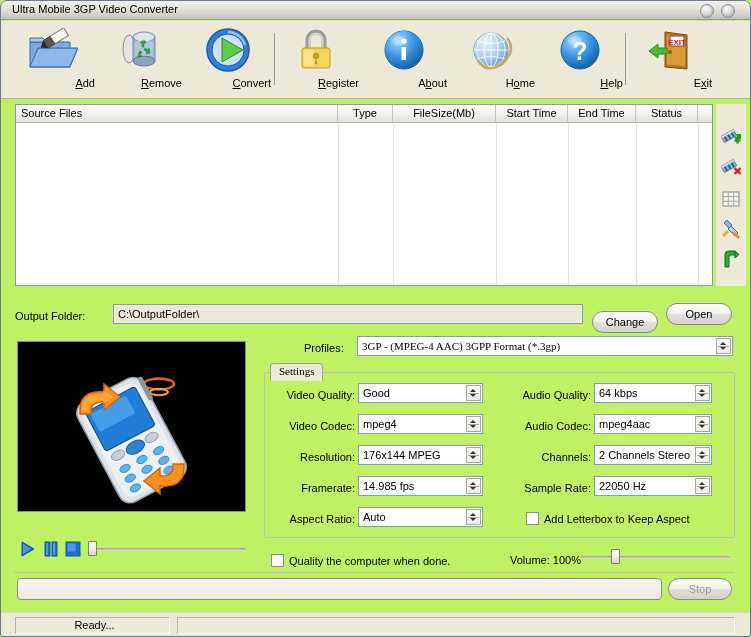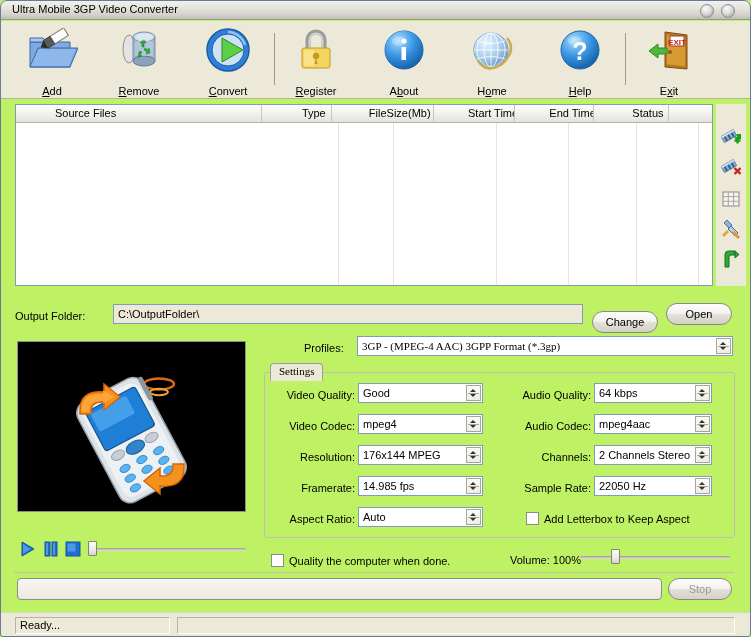--- a/index.html
+++ b/index.html
@@ -80,22 +80,23 @@
     cursor: default;
   }
   .tb-icon {
     height: 46px;
     display: flex;
     align-items: center;
     justify-content: center;
   }
   .tb-label {
     font-size: 11px;
-    margin-top: 12px;
-    color: #000;
+    margin-top: 4px;
+    color: #000;
+    text-align: right;
   }
   .tb-label u { text-decoration: underline; }
   .tb-sep {
     position: absolute;
     top: 12px;
     width: 1px; height: 52px;
     background: #9b9a91;
   }
 
   
@@ -118,21 +119,20 @@
   }
   .col-head {
     height: 17px;
     line-height: 17px;
     font-size: 11px;
     color: #000;
     border-right: 1px solid #c8c5bb;
     box-sizing: border-box;
     white-space: nowrap;
     overflow: hidden;
-    margin-left: 34px;
   }
   .col-head.left { padding-left: 5px; text-align: left; }
   .col-head.center { text-align: center; }
   #filelist-body {
     position: absolute;
     left: 0; top: 18px; right: 0; bottom: 0;
     background: #ffffff;
   }
   .col-sep {
     position: absolute;
@@ -378,20 +378,21 @@
   }
 
   
   #statusbar {
     position: absolute;
     left: 1px; bottom: 1px;
     width: 749px; height: 24px;
     background: #ece9d8;
     border-top: 1px solid #d8d5c6;
     box-sizing: border-box;
+    text-align: center;
   }
   .status-pane {
     position: absolute;
     top: 4px; height: 17px;
     background: #ece9d8;
     border: 1px solid #b5b2a8;
     border-right-color: #ffffff;
     border-bottom-color: #ffffff;
     box-sizing: border-box;
     font-size: 11px;

